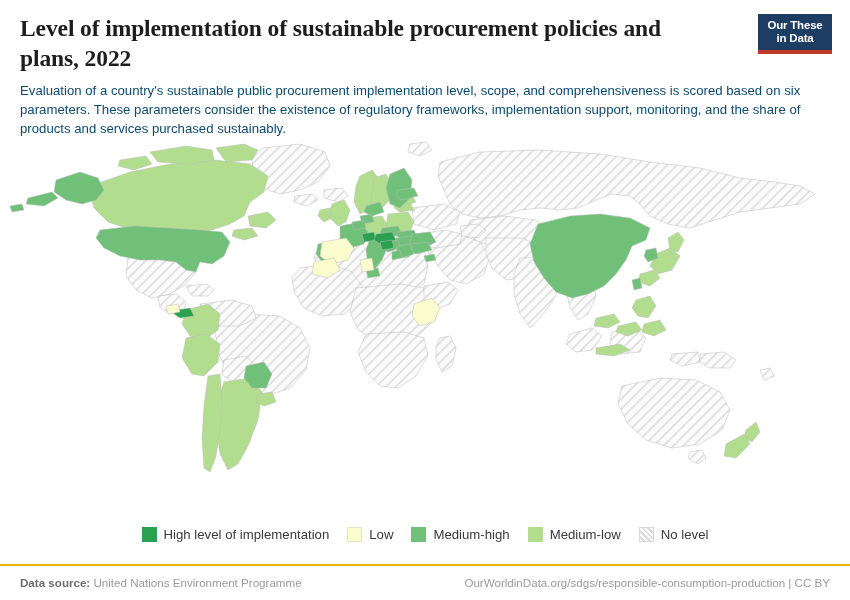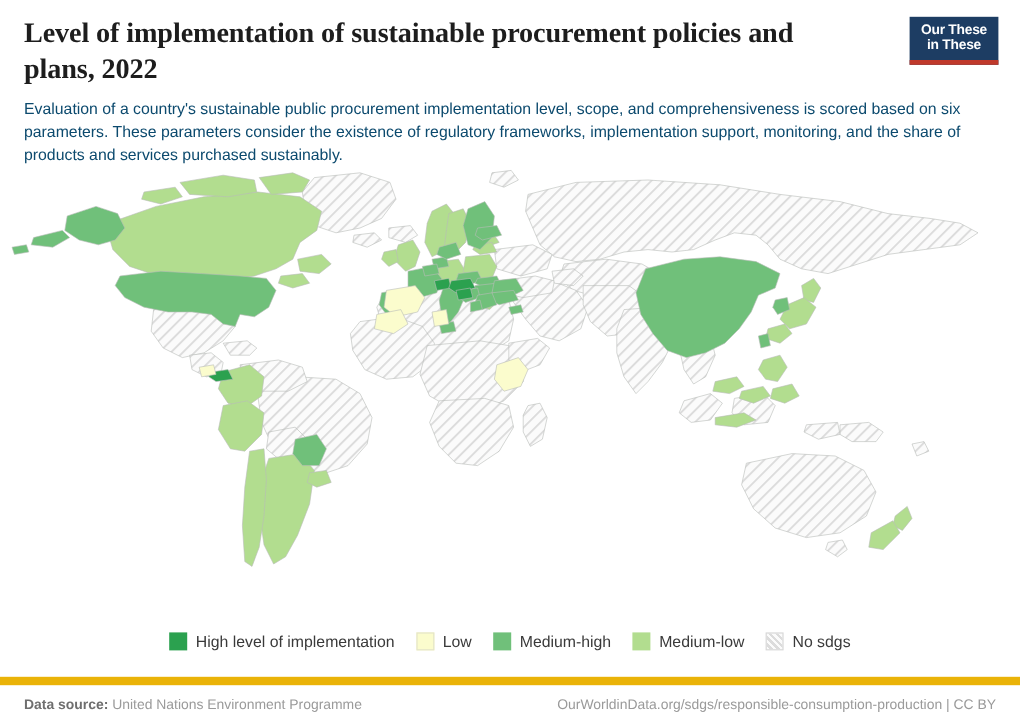--- a/index.html
+++ b/index.html
@@ -92,21 +92,21 @@
     color:#3a3a3a;
     font-family:"Liberation Sans", sans-serif;
     white-space:nowrap;
   }
   
   .footer{
     position:absolute;
     left:0;bottom:0;
     width:850px;
     height:36px;
-    border-top:7px solid #eab308;
+    border-top:2px solid #eab308;
     box-sizing:border-box;
   }
   .footer-inner{
     padding:10px 20px 0 20px;
     display:flex;
     justify-content:space-between;
     font-size:11.6px;
     color:#9a9a9a;
   }
   .footer-src b{color:#6e6e6e;font-weight:700;}
@@ -115,21 +115,21 @@
 </head>
 <body>
 
 <div class="chart">
 
   <div class="header">
     <h1 class="title">Level of implementation of sustainable procurement policies and plans, 2022</h1>
     <p class="subtitle">Evaluation of a country's sustainable public procurement implementation level, scope, and comprehensiveness is scored based on six parameters. These parameters consider the existence of regulatory frameworks, implementation support, monitoring, and the share of products and services purchased sustainably.</p>
     <div class="owid-logo">
       <span>Our These</span>
-      <span>in These</span>
+      <span>in Data</span>
     </div>
   </div>
 
   <div class="map-area">
     <svg viewBox="0 0 850 382" xmlns="http://www.w3.org/2000/svg">
       <defs>
         <pattern id="nodata" width="7" height="7" patternTransform="rotate(45)" patternUnits="userSpaceOnUse">
           <rect width="7" height="7" fill="#fbfbfb"></rect>
           <line x1="0" y1="0" x2="0" y2="7" stroke="#dcdcdc" stroke-width="3.2"></line>
         </pattern>
@@ -356,21 +356,21 @@
     </div>
 
     <div class="legend-item">
       <span class="swatch" style="background:#b2dd8f;"></span>
       <span class="legend-label">Medium-low</span>
     </div>
 
     <div class="legend-item">
       <span class="swatch" style="border:1px solid #d8d8d8;background:
         repeating-linear-gradient(45deg,#fbfbfb 0 2px,#dcdcdc 2px 4px);"></span>
-      <span class="legend-label">No sdgs</span>
+      <span class="legend-label">No level</span>
     </div>
 
   </div>
 
   <div class="footer">
     <div class="footer-inner">
       <div class="footer-src">
         <b>Data source:</b>
         <span>United Nations Environment Programme</span>
       </div>

